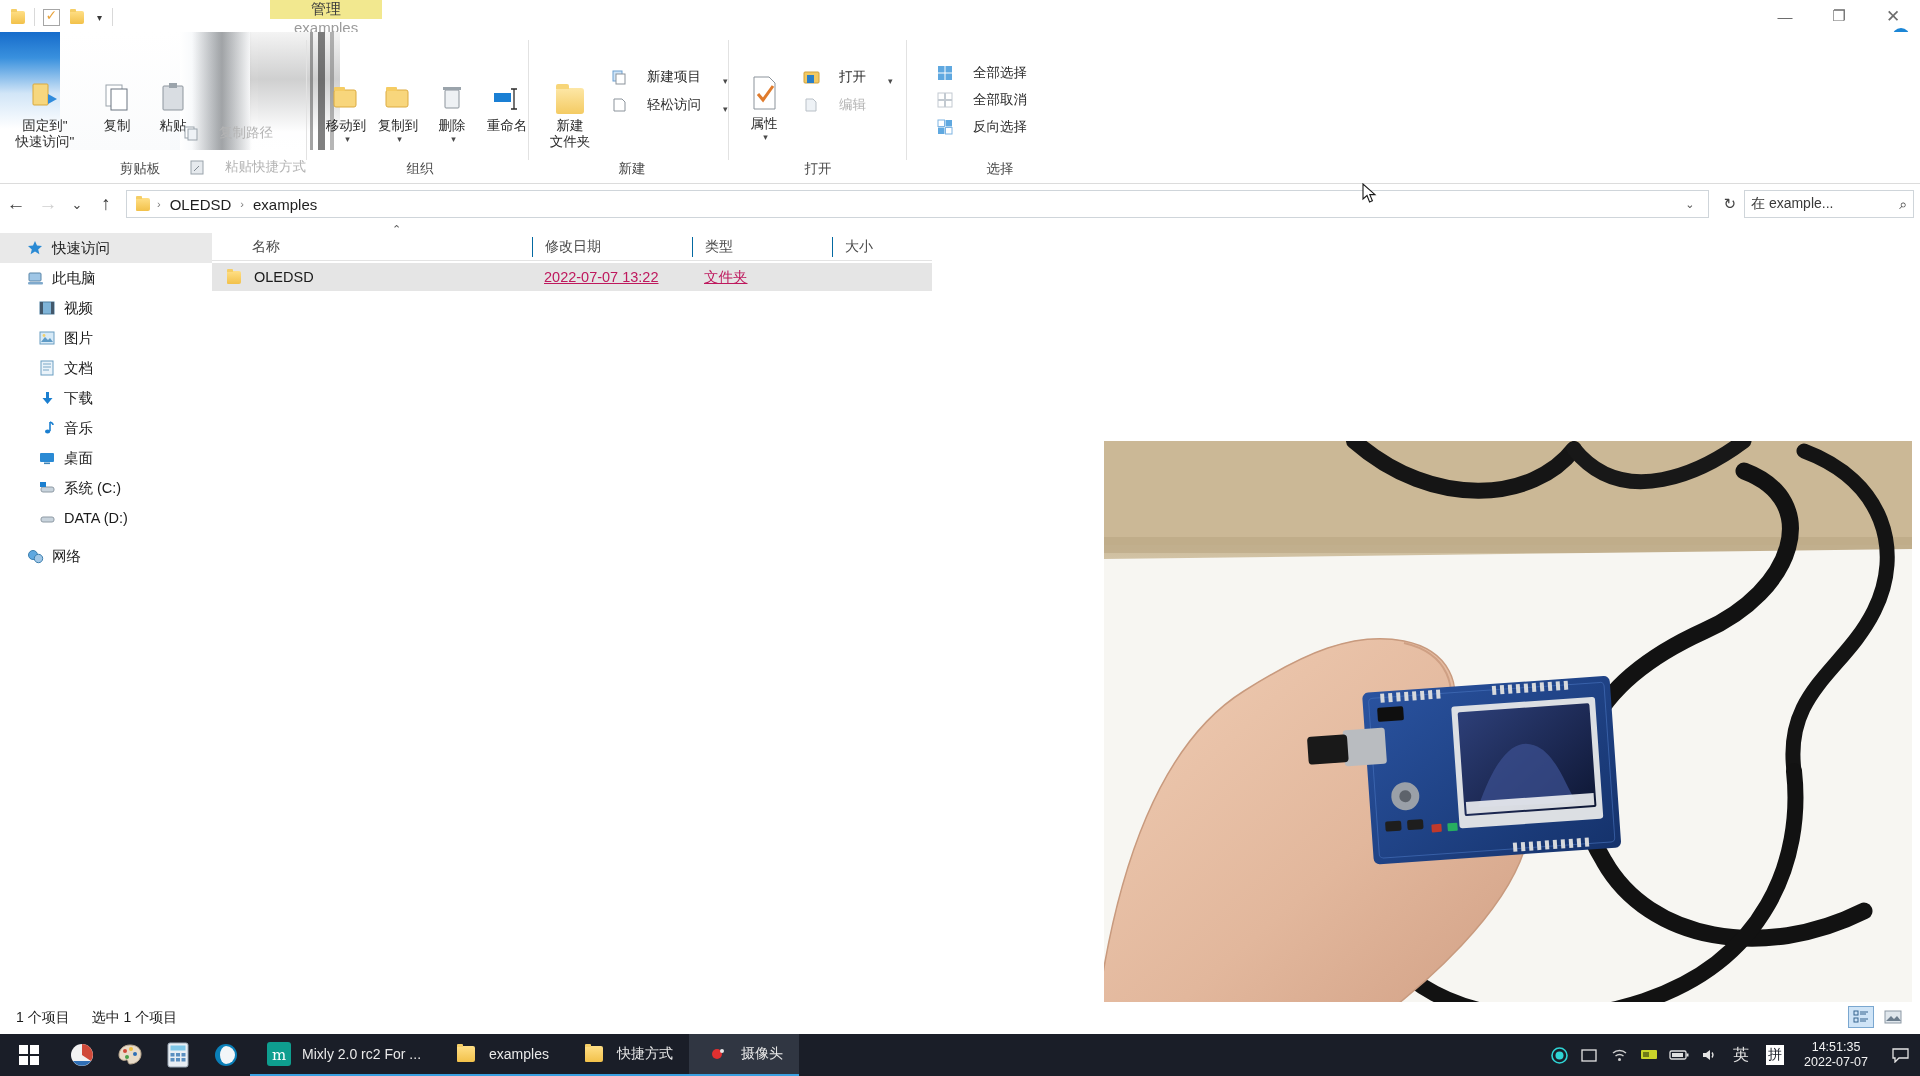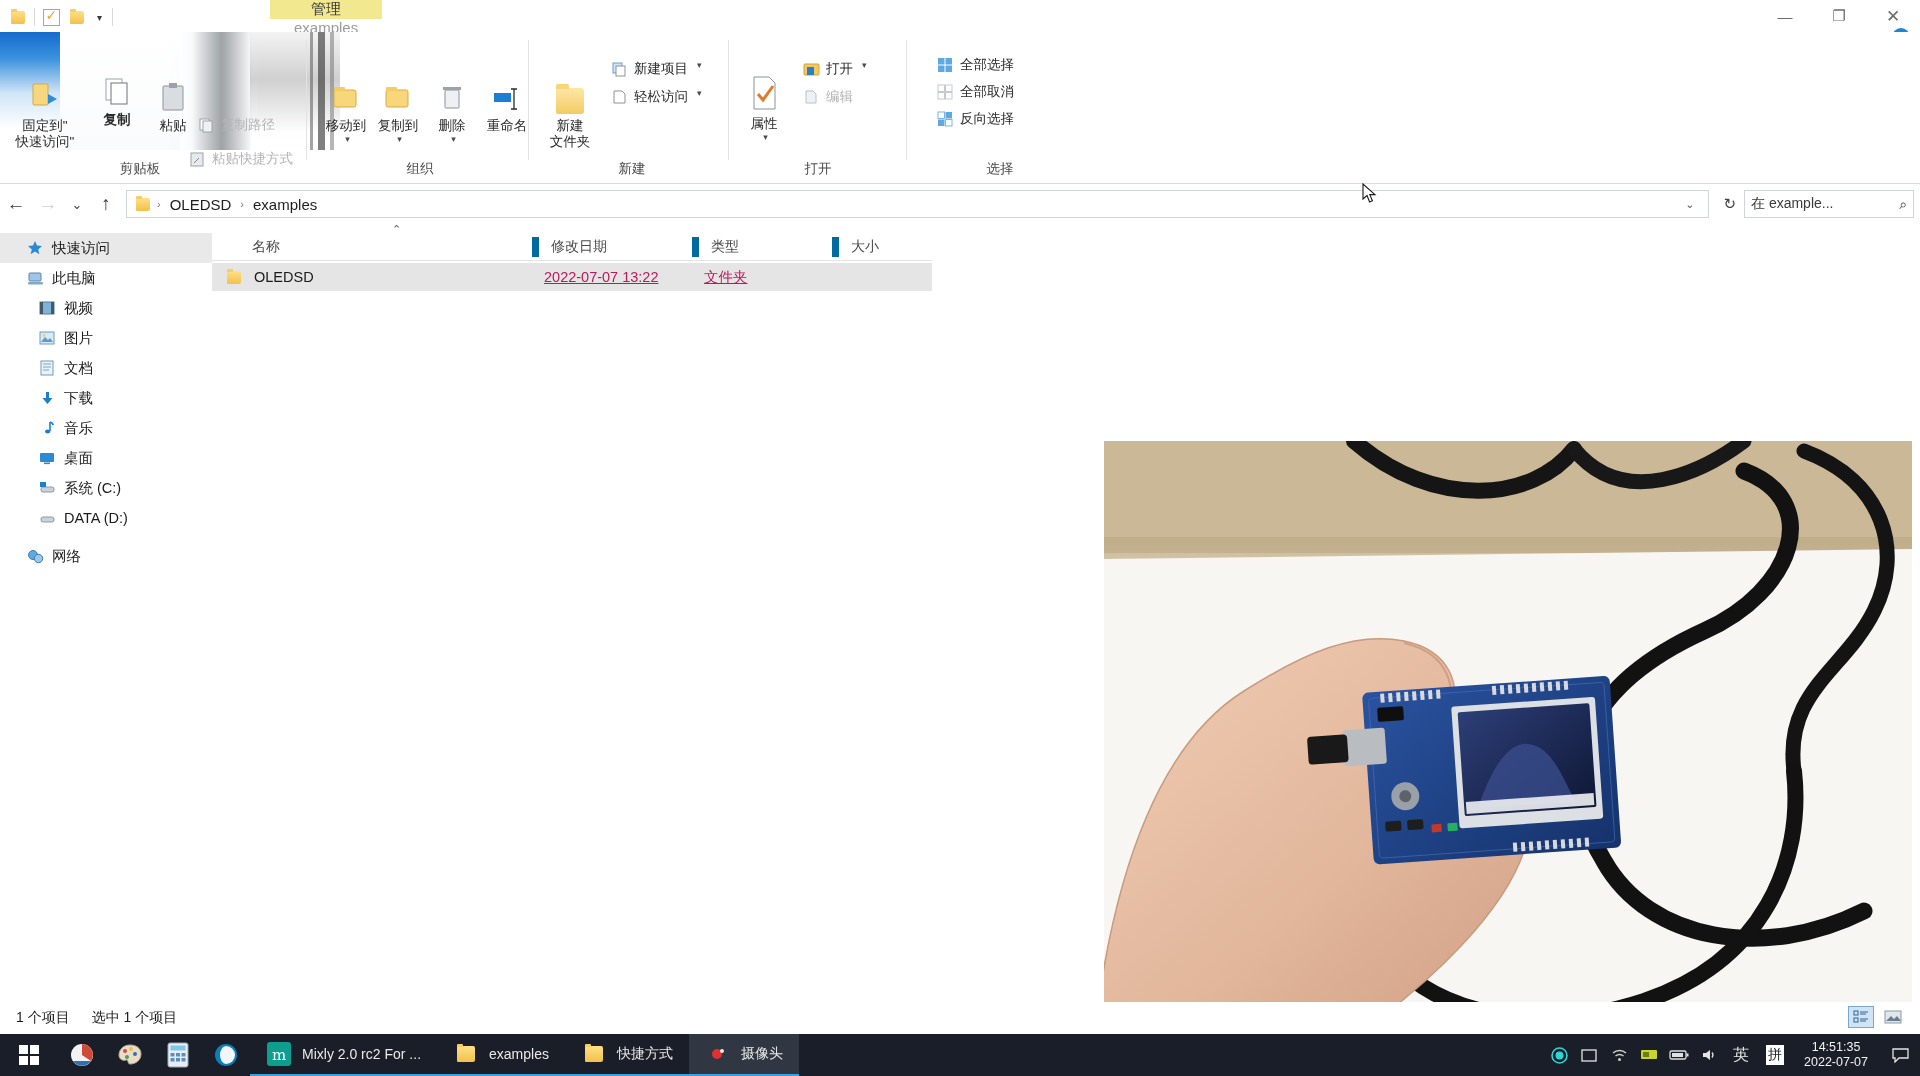--- a/index.html
+++ b/index.html
@@ -49,21 +49,21 @@
   .rgroup-title {
     position: absolute; bottom: 4px; width: 100%; text-align: center;
     font-size: 13.5px; color: #4a4a4a;
   }
   .rgroup-sep { position: absolute; top: 8px; width: 1px; height: 120px; background: #e2e2e2; }
 
   .bigbtn { position: absolute; width: 78px; text-align: center; }
   .bigbtn .lbl { font-size: 13.5px; color: #2b2b2b; line-height: 16px; }
   .bigicon { height: 46px; display: flex; align-items: flex-end; justify-content: center; margin-bottom: 4px; }
 
-  .smallbtn { display: flex; align-items: flex-start; gap: 6px; font-size: 13.5px; color: #2b2b2b; height: 26px; }
+  .smallbtn { display: flex; align-items: flex-end; gap: 19px; font-size: 13.5px; color: #2b2b2b; height: 26px; }
   .smallbtn.dim { color: #b4b4b4; }
   .sb-ico { width: 18px; height: 18px; flex: 0 0 18px; display: flex; align-items: center; justify-content: center; }
   .dd { font-size: 9px; color: #4a4a4a; margin-left: 3px; }
 
   .folder-ico-lg { width: 28px; height: 26px; background: linear-gradient(180deg,#fde7a6,#f4cb63); border-radius: 2px 3px 3px 2px; position: relative; }
   .folder-ico-lg::before { content: ""; position: absolute; left: 0; top: -4px; width: 13px; height: 5px; background: #f7d578; border-radius: 2px 2px 0 0; }
 
   .blurband { position: absolute; top: 0; height: 118px; }
 
   
@@ -91,21 +91,21 @@
 
   .sidebar { position: absolute; left: 0; top: 0; width: 212px; height: 779px; background: #ffffff; padding-top: 10px; }
   .nav-item { display: flex; align-items: center; height: 30px; padding-left: 26px; gap: 8px; font-size: 14.5px; color: #1b1b1b; }
   .nav-item.sel { background: #e9e9e9; }
   .nav-item.indent { padding-left: 38px; }
   .nav-ico { width: 18px; height: 18px; flex: 0 0 18px; display: flex; align-items: center; justify-content: center; }
 
   .filearea { position: absolute; left: 212px; top: 0; right: 0; height: 779px; }
   .colsort { position: absolute; left: 180px; top: 0; font-size: 11px; color: #5a5a5a; }
   .colhead { position: absolute; left: 0; top: 10px; width: 720px; height: 28px; display: flex; align-items: center; border-bottom: 1px solid #e3e3e3; }
-  .colhead .c { font-size: 14px; color: #4a4a4a; padding-left: 12px; border-left: 7px solid #0369a1; height: 20px; display: flex; align-items: center; }
+  .colhead .c { font-size: 14px; color: #4a4a4a; padding-left: 12px; border-left: 1px solid #0369a1; height: 20px; display: flex; align-items: center; }
   .colhead .c:first-child { border-left: none; padding-left: 40px; }
   .row { position: absolute; left: 0; top: 40px; width: 720px; height: 28px; display: flex; align-items: center; background: #e5e5e5; }
   .row .c { font-size: 14.5px; color: #1b1b1b; padding-left: 12px; height: 28px; display: flex; align-items: center; }
   .row .c.dim { color: #be185d; text-decoration: underline; }
 
   .video { position: absolute; left: 1104px; top: 218px; width: 808px; height: 596px; background: #efeee9; overflow: hidden; }
 
   
   .statusbar { position: absolute; left: 0; top: 1002px; width: 1920px; height: 32px; background: #ffffff; display: flex; align-items: center; }
   .status-text { font-size: 14px; color: #1b1b1b; margin-left: 16px; }
@@ -182,41 +182,41 @@
         <div class="bigicon">
           <svg width="34" height="34" viewBox="0 0 34 34">
               <rect x="5" y="4" width="15" height="21" rx="1" fill="#f6d77f" stroke="#d9a93c"></rect>
               <path d="M20 14 l9 5 -9 5 z" fill="#2f8bdc"></path>
             </svg>
         </div>
         <div class="lbl">固定到"</div>
         <div class="lbl">快速访问"</div>
       </div>
 
-      <div class="bigbtn" style="left:90px; top:30px; width:54px;font-weight:bold;">
+      <div class="bigbtn" style="left:90px; top:36px; width:54px;">
         <div class="bigicon">
           <svg width="32" height="34" viewBox="0 0 32 34">
               <rect x="5" y="5" width="16" height="21" fill="#fff" stroke="#9aa3ab"></rect>
               <rect x="10" y="9" width="16" height="21" fill="#fff" stroke="#6b7480"></rect>
             </svg>
         </div>
         <div class="lbl">复制</div>
       </div>
 
       <div class="bigbtn" style="left:146px; top:36px; width:54px;">
         <div class="bigicon">
           <svg width="32" height="34" viewBox="0 0 32 34">
               <rect x="6" y="6" width="20" height="24" rx="1" fill="#d9dde2" stroke="#8d959d"></rect>
               <rect x="12" y="3" width="8" height="5" fill="#9aa3ab"></rect>
             </svg>
         </div>
         <div class="lbl">粘贴</div>
       </div>
 
-      <div class="smallbtn dim" style="position:absolute; left:197px; top:84px;">
+      <div class="smallbtn dim" style="position:absolute; left:182px; top:84px;">
         <span class="sb-ico">
           <svg width="16" height="16" viewBox="0 0 16 16">
               <rect x="2" y="2" width="9" height="11" fill="#fff" stroke="#9aa3ab"></rect>
               <rect x="5" y="4" width="9" height="11" fill="#eef2f6" stroke="#9aa3ab"></rect>
             </svg>
         </span>
         <span>复制路径</span>
       </div>
       <div class="smallbtn dim" style="position:absolute; left:188px; top:118px;">
         <span class="sb-ico">

